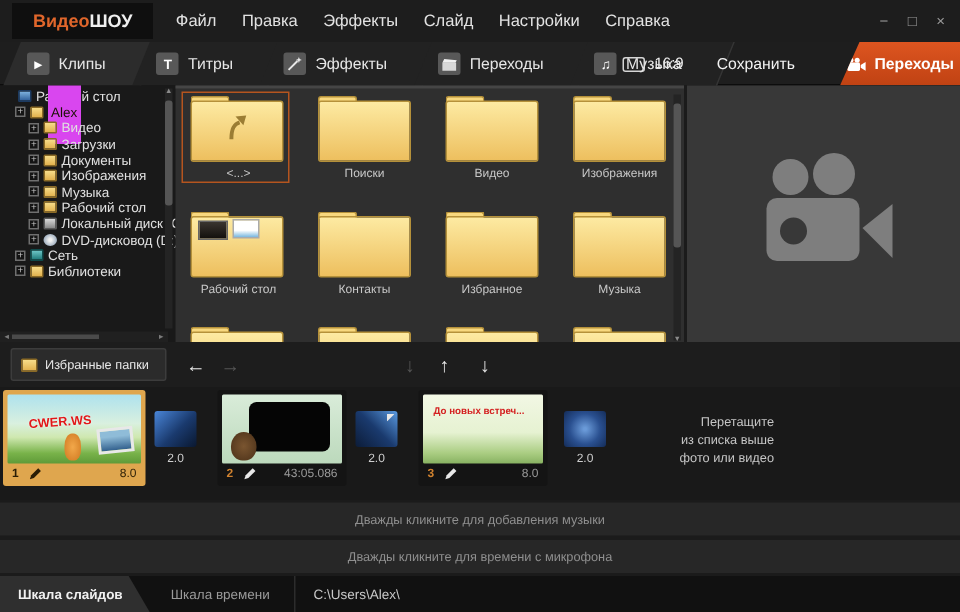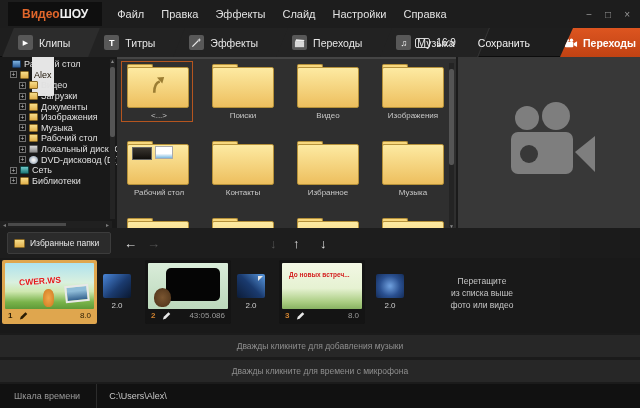--- a/index.html
+++ b/index.html
@@ -56,21 +56,21 @@
     margin-right:3px; flex:none; }
   .noexp { width:10px; flex:none; }
   .ti { width:9px; height:8px; border-radius:1px; flex:none; margin-right:3px; }
   .ti-desktop  { background:linear-gradient(#7fb3e0,#2f5f9a); border:1px solid #1c3a60; }
   .ti-user     { background:linear-gradient(#f7dd8a,#e2b24e); border:1px solid #8a6a26; }
   .ti-computer { background:linear-gradient(#8ab8e8,#2a5a96); border:1px solid #1c3a60; }
   .ti-folder   { background:linear-gradient(#f7dd8a,#e2b24e); border:1px solid #8a6a26; }
   .ti-disk     { background:linear-gradient(#d8d8d8,#8a8a8a); border:1px solid #5a5a5a; }
   .ti-disc     { background:radial-gradient(circle,#f0f0f0 15%,#9aaabb 75%); border-radius:50%; }
   .ti-network  { background:linear-gradient(#6fc8c8,#1f7a7a); border:1px solid #0f4a4a; }
-  .trow .sel { background:#e5e5e5; color:#1b1204; padding:16px 2px; border-radius:1px; }
+  .trow .sel { background:#d946ef; color:#1b1204; padding:16px 2px; border-radius:1px; }
   .vscroll { position:absolute; width:5px; background:#242424; }
   .vthumb { position:absolute; left:0; width:5px; background:#555; border-radius:2px; }
   .scrltri { position:absolute; font-size:5px; color:#8a8a8a; line-height:5px; }
   .hscroll { position:absolute; left:0; top:164px; width:112px; height:7px;
     background:#202020; display:flex; align-items:center; justify-content:space-between;
     padding:0 2px; font-size:5px; color:#7a7a7a; }
   .hthumb { position:absolute; left:8px; top:166px; width:58px; height:3px; background:#4a4a4a; }
 
   
   .grid { position:absolute; left:117px; top:57px; width:339px; height:171px;
@@ -142,21 +142,21 @@
   .cap3 { position:absolute; left:7px; top:8px; font-size:6.5px; font-weight:bold;
     color:#d42020; }
   .trans { position:absolute; top:16px; width:28px; }
   .tthumb { width:28px; height:24px; border-radius:2px; }
   .tt1 { background:linear-gradient(135deg,#4a86d8 0%,#1a3a6e 55%,#0a1830 100%); }
   .tt2 { background:linear-gradient(225deg,#5a9ae0 0%,#1a3a6e 50%,#0c1c38 100%); position:relative; }
   .tt2::after { content:""; position:absolute; right:2px; top:2px; width:5px; height:5px;
     background:#e8e8e8; clip-path:polygon(0 100%,100% 0,100% 100%); transform:rotate(180deg); }
   .tt3 { background:radial-gradient(circle at 50% 50%,#6a9ad8 5%,#2a5090 55%,#142c58 100%); }
   .tlabel { text-align:center; font-size:8px; color:#cfcfcf; margin-top:3px; }
-  .drophint { position:absolute; left:428px; top:17px; width:108px; text-align:center;
+  .drophint { position:absolute; left:408px; top:17px; width:108px; text-align:right;
     font-size:8.5px; color:#c6c6c6; line-height:12px; }
 
   
   .track { position:absolute; left:0; width:640px; height:22px; background:#272727;
     display:flex; align-items:center; justify-content:center; font-size:8.5px;
     color:#8f8f8f; }
 
   
   .statusbar { position:absolute; left:0; top:384px; width:640px; height:24px;
     background:#111; display:flex; align-items:center; }
@@ -495,16 +495,19 @@
 </div>
 
 <div class="track" style="top:335px;">
   <span>Дважды кликните для добавления музыки</span>
 </div>
 <div class="track" style="top:360px;">
   <span>Дважды кликните для времени с микрофона</span>
 </div>
 
 <div class="statusbar">
+  <div class="stab-active">
+    <span>Шкала слайдов</span>
+  </div>
   <span class="stab">Шкала времени</span>
   <span class="sdivider"></span>
   <span class="spath">C:\Users\Alex\</span>
 </div>
 
 </body></html>

